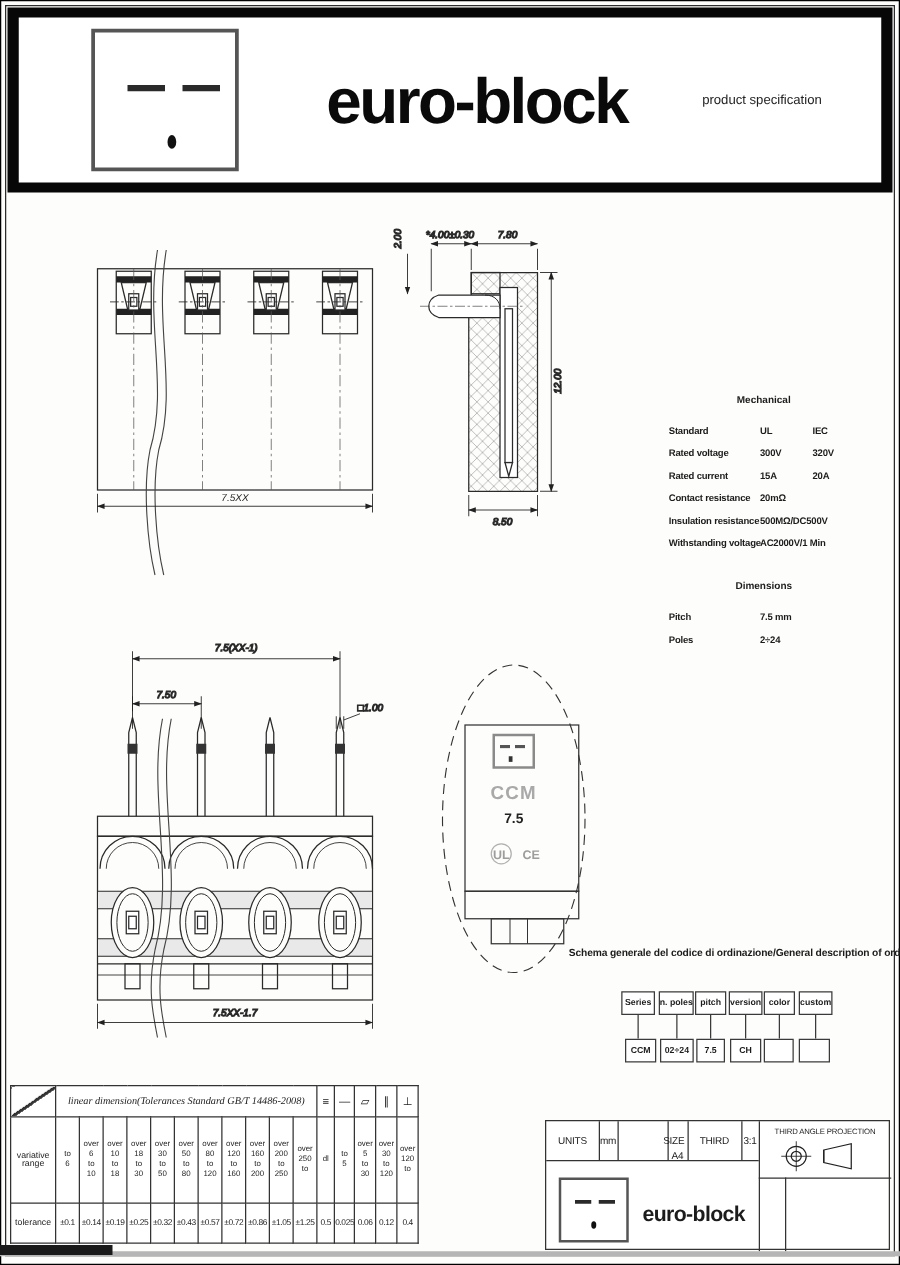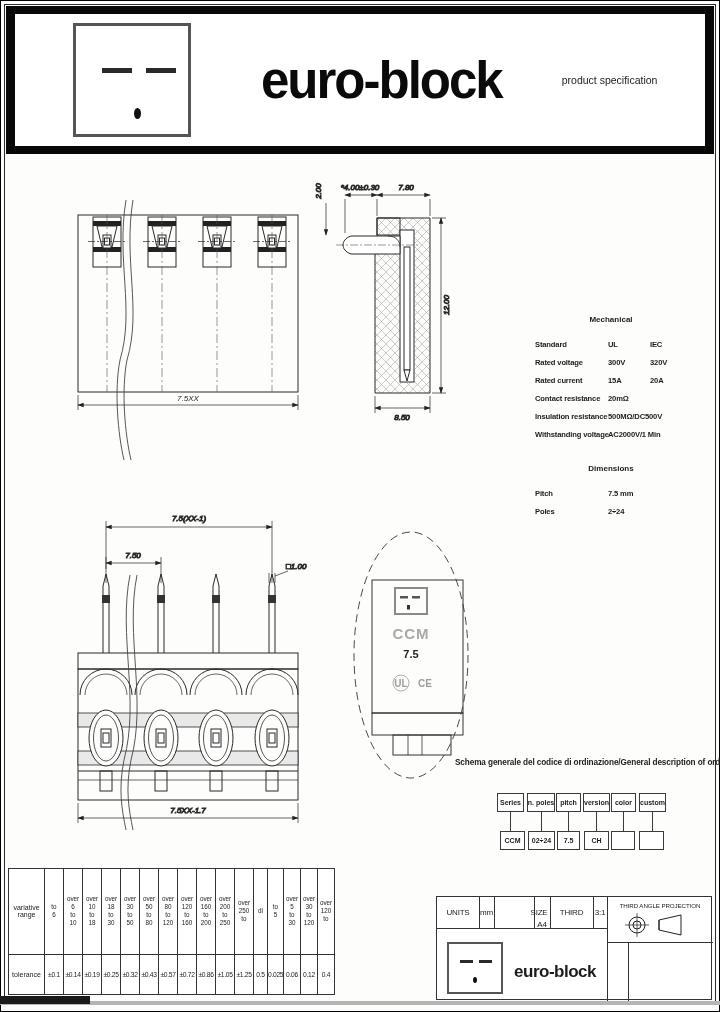--- a/index.html
+++ b/index.html
@@ -391,20 +391,29 @@
 
   <table class="tol-table">
     <colgroup>
       <col style="width:36px">
       <col span="11" style="width:19px">
       <col style="width:14px">
       <col style="width:16px">
       <col span="3" style="width:17px">
     </colgroup>
     <tbody>
+      <tr class="tt-r1">
+        <td class="tt-corner"></td>
+        <td class="tt-linhdr" colspan="11">linear dimension(Tolerances Standard GB/T 14486-2008)</td>
+        <td class="tt-sym">≡</td>
+        <td class="tt-sym">—</td>
+        <td class="tt-sym">▱</td>
+        <td class="tt-sym">∥</td>
+        <td class="tt-sym">⊥</td>
+      </tr>
       <tr class="tt-r2">
         <td class="tt-label">variative
 range</td>
         <td class="tt-range">to
 6</td>
         <td class="tt-range">over
 6
 to
 10</td>
         <td class="tt-range">over

